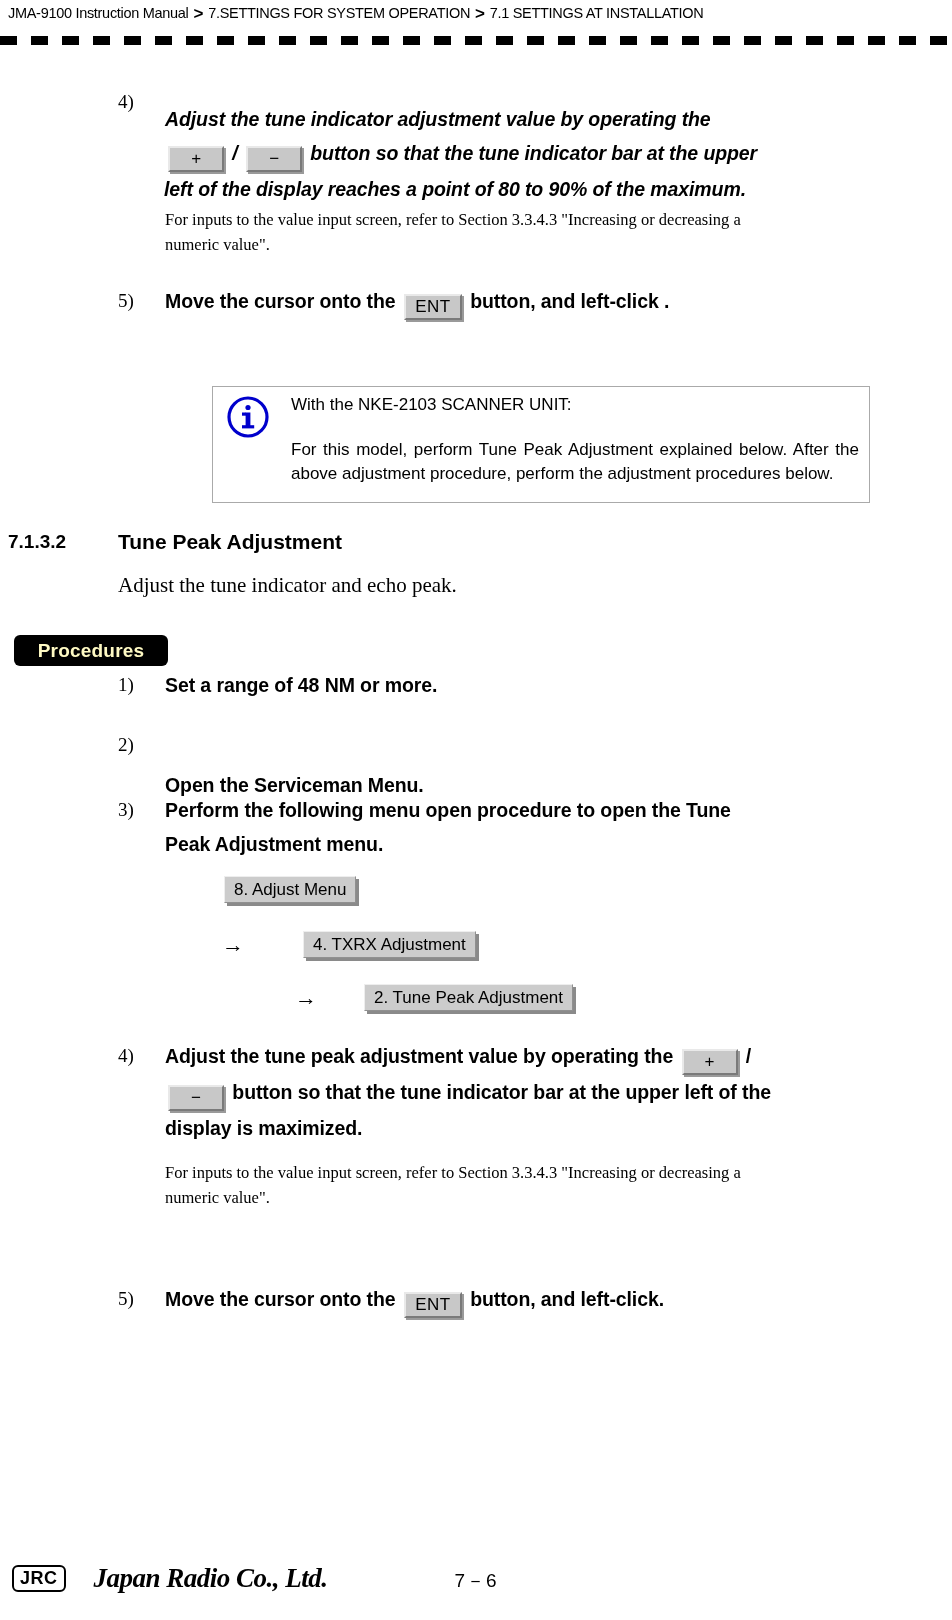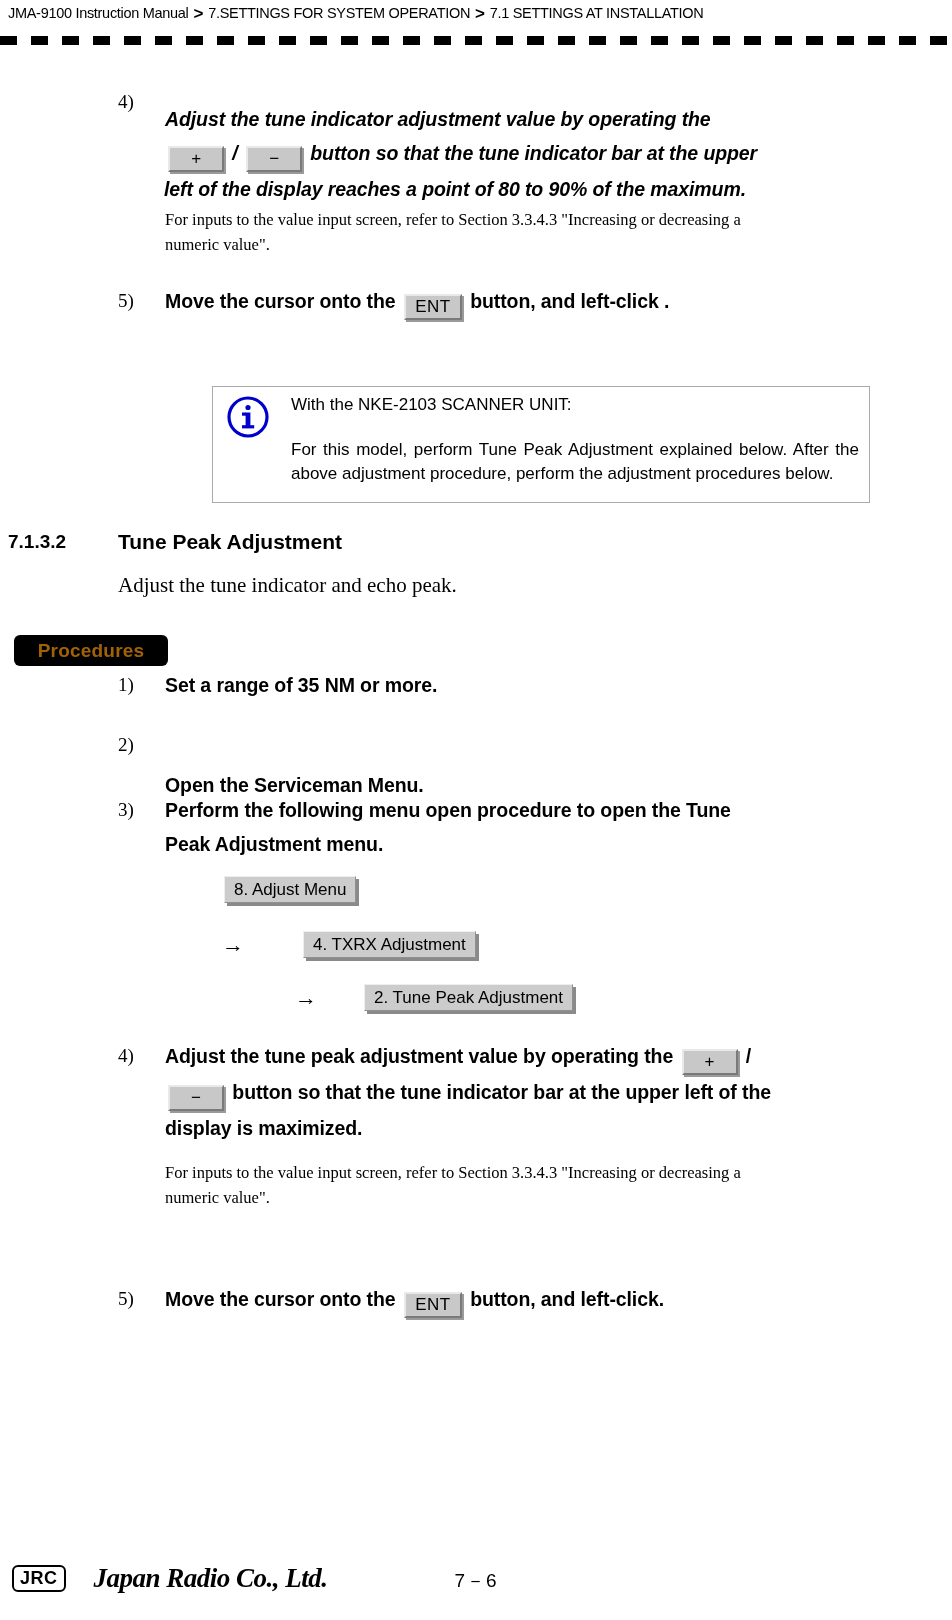--- a/index.html
+++ b/index.html
@@ -156,21 +156,21 @@
 
   
   .proc-badge {
     position: absolute;
     left: 14px;
     top: 635px;
     width: 154px;
     height: 31px;
     background: #000000;
     border-radius: 6px;
-    color: #a16207;
+    color: #fef9c3;
     font-family: "Liberation Sans", sans-serif;
     font-weight: bold;
     font-size: 19px;
     display: flex;
     align-items: center;
     justify-content: center;
     letter-spacing: 0.2px;
   }
 
   
@@ -287,21 +287,21 @@
   </div>
 </div>
 
 <div class="sec-num">7.1.3.2</div>
 <div class="sec-title">Tune Peak Adjustment</div>
 <div class="sec-lead">Adjust the tune indicator and echo peak.</div>
 
 <div class="proc-badge">Procedures</div>
 
 <div class="step-num" style="left:118px; top:668px;">1)</div>
-<div class="step" style="left:165px; top:668px; width:760px;">Set a range of 35 NM or more.</div>
+<div class="step" style="left:165px; top:668px; width:760px;">Set a range of 48 NM or more.</div>
 
 <div class="step-num" style="left:118px; top:728px;">2)</div>
 <div class="step" style="left:165px; top:728px; width:760px;margin-top:40px;">Open the Serviceman Menu.</div>
 
 <div class="step-num" style="left:118px; top:793px;">3)</div>
 <div class="step" style="left:165px; top:793px; width:760px;">
   <span>Perform the following menu open procedure to open the Tune</span><br>
   <span>Peak Adjustment menu.</span>
 </div>
 

